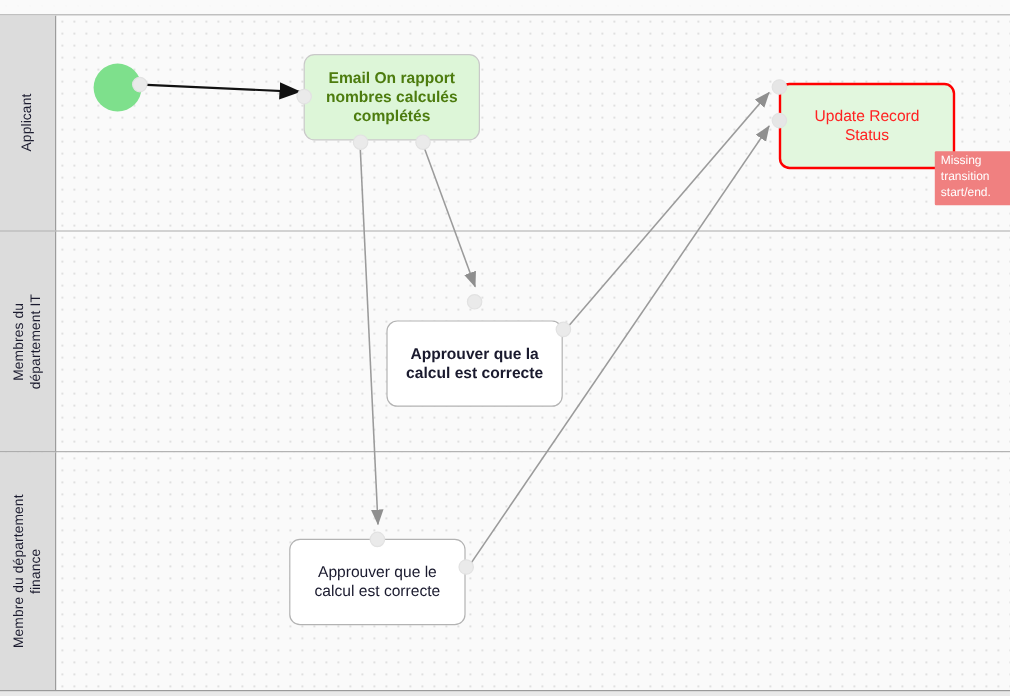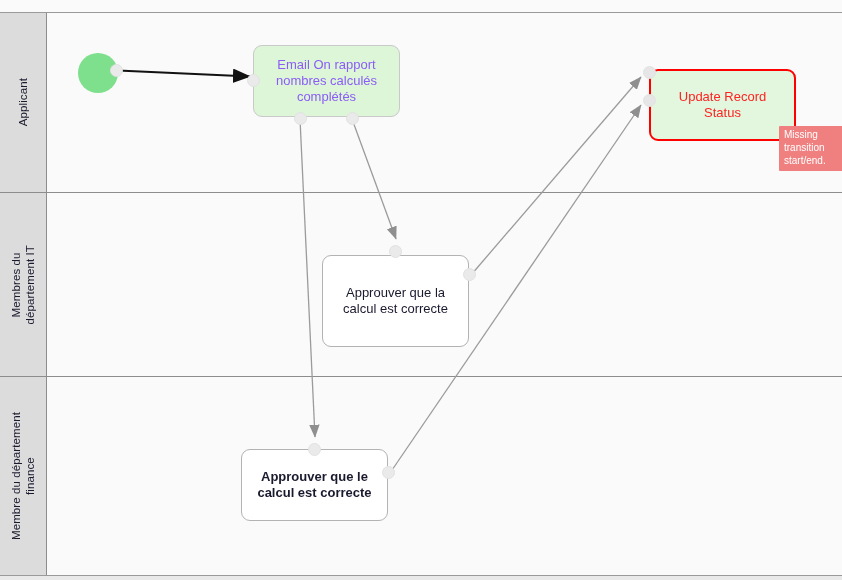--- a/index.html
+++ b/index.html
@@ -82,21 +82,22 @@
   }
   .node-task {
     background:#ffffff;
     border:1.3px solid #b3b3b3;
     color:#1a1a2e;
     box-shadow:0 0 0 0 rgba(0,0,0,0);
   }
   .node-msg {
     background:#ddf6d8;
     border:1.3px solid #c9c9c9;
-    color:#8b5cf6;
+    color:#4d7c0f;
+    font-weight:bold;
   }
   .node-error {
     background:#e2f7de;
     border:2.6px solid #ff0000;
     color:#ff2222;
   }
 
   .start-event {
     position:absolute;
     border-radius:50%;
@@ -203,29 +204,29 @@
       <div class="node node-error" style="left:649px; top:36px; width:147px; height:72px;margin-top:20px;">
         <span style="white-space:pre-line;">Update Record
 Status</span>
       </div>
       <div class="port port-dark" style="left:643px; top:53px;"></div>
       <div class="port port-dark" style="left:643px; top:81px;"></div>
 
       <div class="err-tip" style="left:779px; top:113px; width:80px;">Missing transition
 start/end.</div>
 
-      <div class="node node-task" style="left:322px; top:242px; width:147px; height:92px;">
+      <div class="node node-task" style="left:322px; top:254px; width:147px; height:72px;font-weight:bold;">
         <span style="white-space:pre-line;">Approuver que la
 calcul est correcte</span>
       </div>
       <div class="port" style="left:389px; top:232px;"></div>
       <div class="port" style="left:463px; top:255px;"></div>
 
       <div class="node node-task" style="left:241px; top:436px; width:147px; height:72px;">
-        <span style="white-space:pre-line;font-weight:bold;">Approuver que le
+        <span style="white-space:pre-line;">Approuver que le
 calcul est correcte</span>
       </div>
       <div class="port" style="left:308px; top:430px;"></div>
       <div class="port" style="left:382px; top:453px;"></div>
 
     </div>
 
   </div>
 
   <div class="bottom-strip"></div>

